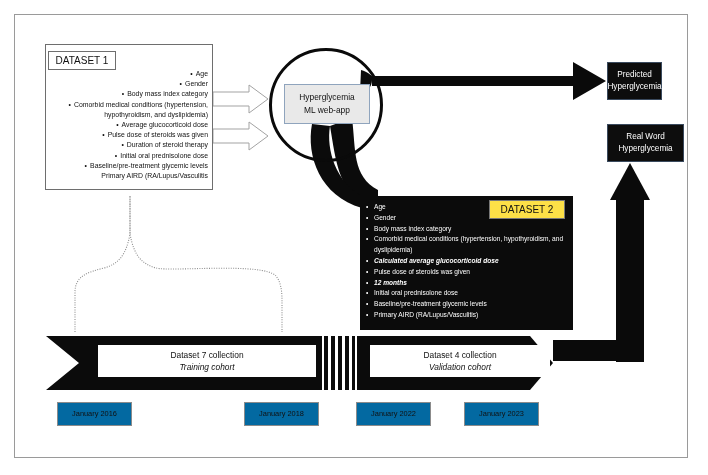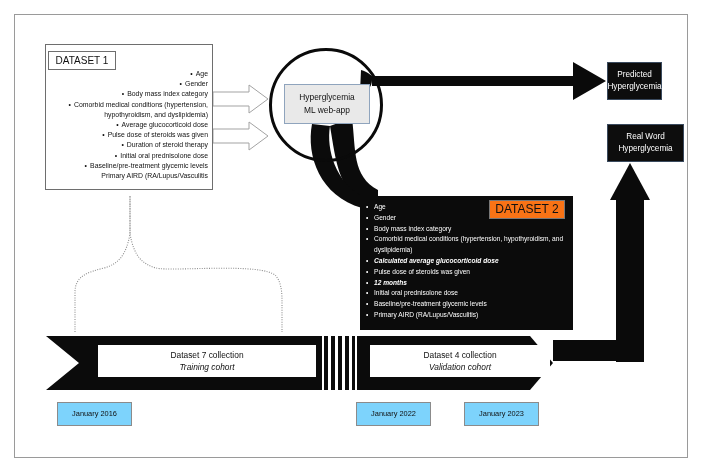--- a/index.html
+++ b/index.html
@@ -37,39 +37,39 @@
            box-sizing:border-box;color:#fff;font-size:8.2px;line-height:12px;
            text-align:center;display:flex;flex-direction:column;
            align-items:center;justify-content:center;}
   #predicted-box{left:607px;top:62px;width:55px;height:38px;}
   #realword-box{left:607px;top:124px;width:77px;height:38px;text-align:right;}
 
   
   .ds2-box{position:absolute;left:360px;top:196px;width:213px;height:134px;
            background:#0b0b0b;box-sizing:border-box;}
   .ds2-label{position:absolute;left:489px;top:200px;width:76px;height:19px;
-             background:#f97316;border:1px solid #777;box-sizing:border-box;
-             font-size:12px;line-height:17px;text-align:center;color:#111;}
+             background:#fde047;border:1px solid #777;box-sizing:border-box;
+             font-size:10px;line-height:17px;text-align:center;color:#111;}
   .ds2-list{position:absolute;left:366px;top:202px;width:200px;
             font-size:6.6px;line-height:10.8px;color:#fff;}
   .ds2-list .row{display:flex;align-items:flex-start;}
   .ds2-list .bul{width:8px;flex:0 0 8px;}
   .ds2-list .txt{flex:1;}
   .ds2-list .it{font-style:italic;font-weight:bold;}
 
   
   .tl-white{position:absolute;background:#fff;box-sizing:border-box;
             font-size:8.4px;line-height:12.5px;text-align:center;
             display:flex;flex-direction:column;align-items:center;justify-content:center;
             color:#111;}
   #tl1-label{left:98px;top:345px;width:218px;height:32px;}
   #tl2-label{left:370px;top:345px;width:180px;height:32px;}
   .tl-it{font-style:italic;}
 
-  .date-box{position:absolute;height:24px;border:1px solid #8b8b8b;background:#7dd3fc;
+  .date-box{position:absolute;height:24px;border:1px solid #8b8b8b;background:#0369a1;
             box-sizing:border-box;font-size:7.4px;line-height:22px;text-align:center;
             color:#111;}
   #date-1{left:57px;top:402px;width:75px;}
   #date-2{left:244px;top:402px;width:75px;}
   #date-3{left:356px;top:402px;width:75px;}
   #date-4{left:464px;top:402px;width:75px;}
 </style>
 </head>
 <body>
 
@@ -212,16 +212,17 @@
   <div class="tl-white" id="tl1-label">
     <span>Dataset 7 collection</span>
     <span class="tl-it">Training cohort</span>
   </div>
   <div class="tl-white" id="tl2-label">
     <span>Dataset 4 collection</span>
     <span class="tl-it">Validation cohort</span>
   </div>
 
   <div class="date-box" id="date-1">January 2016</div>
+  <div class="date-box" id="date-2">January 2018</div>
   <div class="date-box" id="date-3">January 2022</div>
   <div class="date-box" id="date-4">January 2023</div>
 
 </div>
 
 </body></html>

